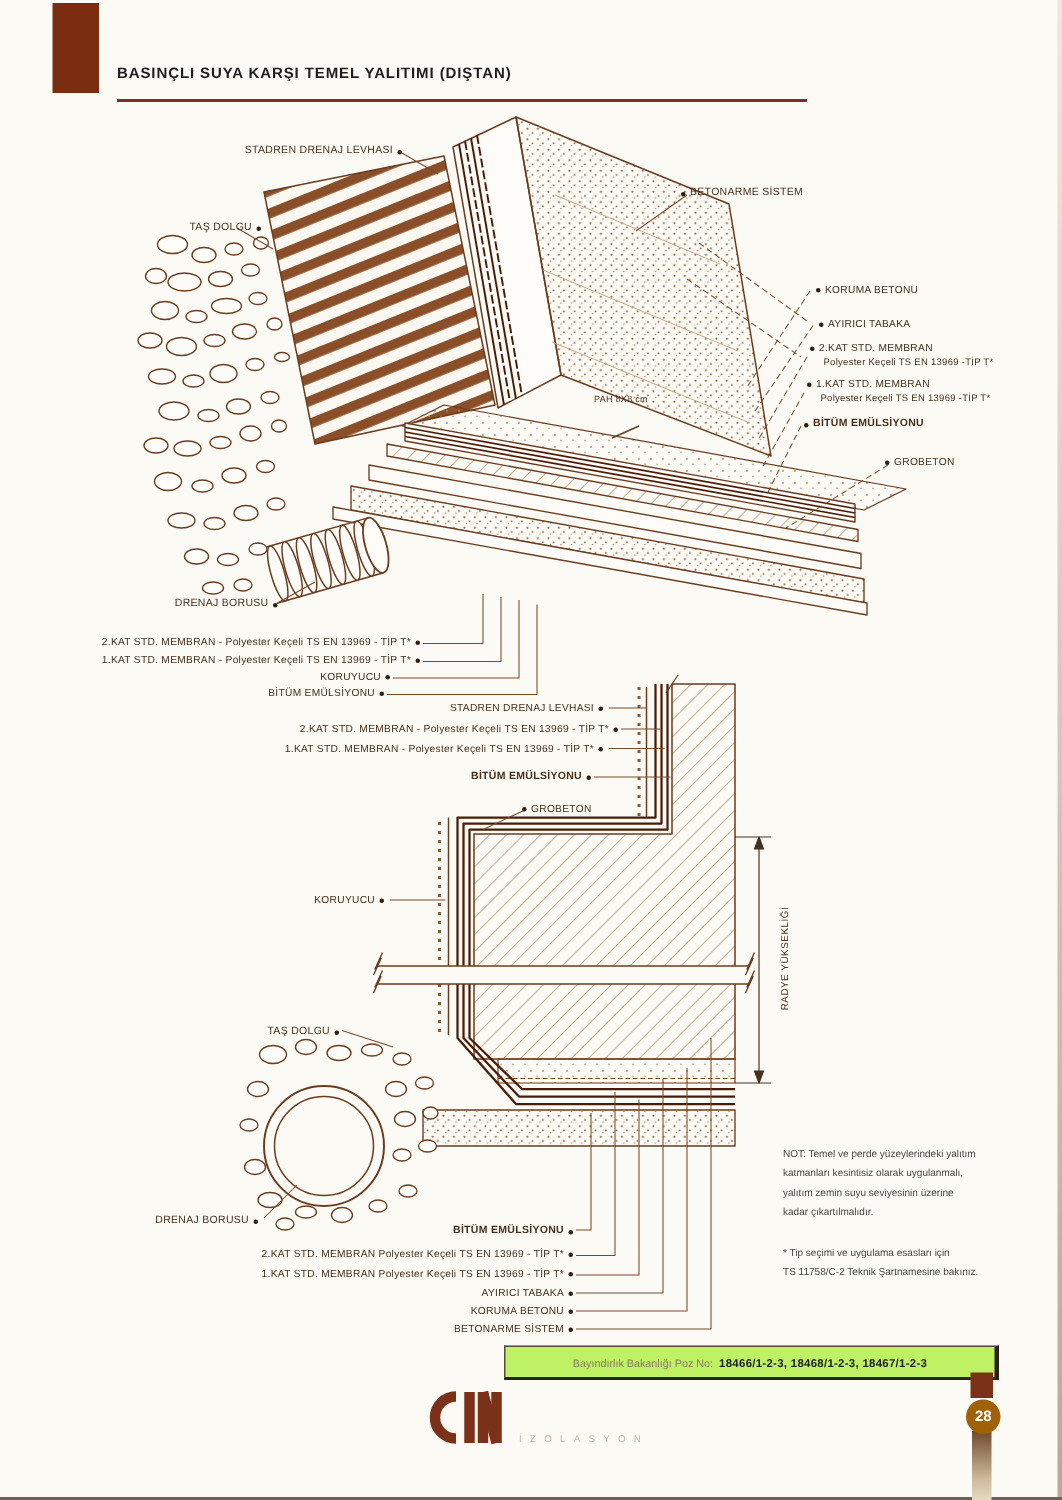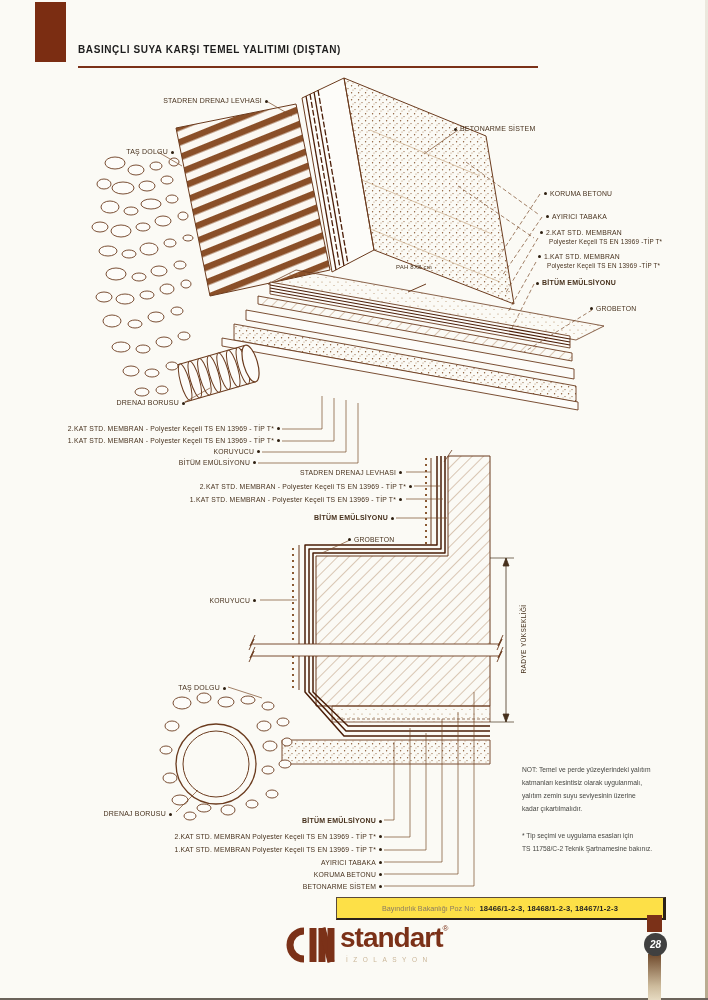--- a/index.html
+++ b/index.html
@@ -14,31 +14,31 @@
   .dot{width:3px;height:3px;border-radius:50%;background:#2e1f10;flex:0 0 auto;}
   .bold{font-weight:bold;}
   .sm{font-size:6px;}
   .lg{font-size:7px;}
   .two{display:block;}
   .two .row1{display:flex;gap:3px;align-items:center;}
   .two .sub{display:block;margin-left:9px;font-size:6.3px;margin-top:1px;}
   .rot{position:absolute;z-index:3;transform:rotate(-90deg);transform-origin:0 0;width:166px;text-align:center;
        font-size:6.5px;color:#46301c;letter-spacing:.4px;}
   .note{position:absolute;left:522px;width:176px;z-index:3;font-size:6.7px;color:#474743;line-height:13px;}
-  .pozbox{position:absolute;left:336px;top:897px;width:326px;height:20px;z-index:3;background:#fde047;
+  .pozbox{position:absolute;left:336px;top:897px;width:326px;height:20px;z-index:3;background:#bef264;
           border:1px solid #5a4a38;border-right:3px solid #2b211a;border-bottom:2px solid #2b211a;
           display:flex;align-items:center;justify-content:center;gap:4px;font-size:7.2px;color:#8a7a62;}
   .pozbox b{color:#222;font-size:7.6px;letter-spacing:.2px;}
   .brand{position:absolute;left:280px;top:924px;z-index:3;display:flex;align-items:flex-start;gap:4px;}
   .word{font-size:28px;font-weight:bold;color:#7b3118;letter-spacing:-1px;line-height:1;}
   .reg{font-size:8px;color:#7b3118;vertical-align:top;}
   .brandsub{position:absolute;left:346px;top:956px;z-index:3;font-size:6.5px;letter-spacing:5.5px;color:#cbb79a;}
   .edge-square{position:absolute;left:647px;top:915px;width:15px;height:17px;background:#7b3118;z-index:3;}
-  .pagedot{position:absolute;left:644px;top:933px;width:23px;height:23px;border-radius:50%;background:#404040;
-           color:#fff;font-size:10px;font-weight:bold;display:flex;align-items:center;justify-content:center;z-index:4;font-style:italic;}
+  .pagedot{position:absolute;left:644px;top:933px;width:23px;height:23px;border-radius:50%;background:#a16207;
+           color:#fff;font-size:10px;font-weight:bold;display:flex;align-items:center;justify-content:center;z-index:4;}
   .edge-bar{position:absolute;left:648px;top:954px;width:13px;height:46px;z-index:3;
             background:linear-gradient(180deg,#6f4a2c,#cdbb9c 70%,#e6dac1);}
   .page-right-line{position:absolute;right:0;top:0;width:3px;height:100%;background:linear-gradient(180deg,#ece8de,#b9ab90);z-index:2;}
   .page-bottom-line{position:absolute;left:0;bottom:0;width:100%;height:2px;background:#6b635a;z-index:2;}
 </style>
 </head>
 <body>
 
 <div id="page">
 
@@ -401,23 +401,20 @@
   <div class="brand">
     <svg width="56" height="42" viewBox="0 0 56 42">
       <g stroke="#7b3118" stroke-width="7" fill="none">
         <path d="M 24 7 A 13 13 0 1 0 24 35"></path>
         <path d="M33 4 V38"></path>
         <path d="M42 4 V38"></path>
         <path d="M42 4 L51 38"></path>
         <path d="M51 4 V38"></path>
       </g>
     </svg>
-    <div>
-      <span class="word">standart</span><span class="reg">®</span>
-    </div>
   </div>
   <div class="brandsub">İZOLASYON</div>
 
   <div class="edge-square"></div>
   <div class="pagedot">28</div>
   <div class="edge-bar"></div>
   <div class="page-right-line"></div>
   <div class="page-bottom-line"></div>
 </div>
 

